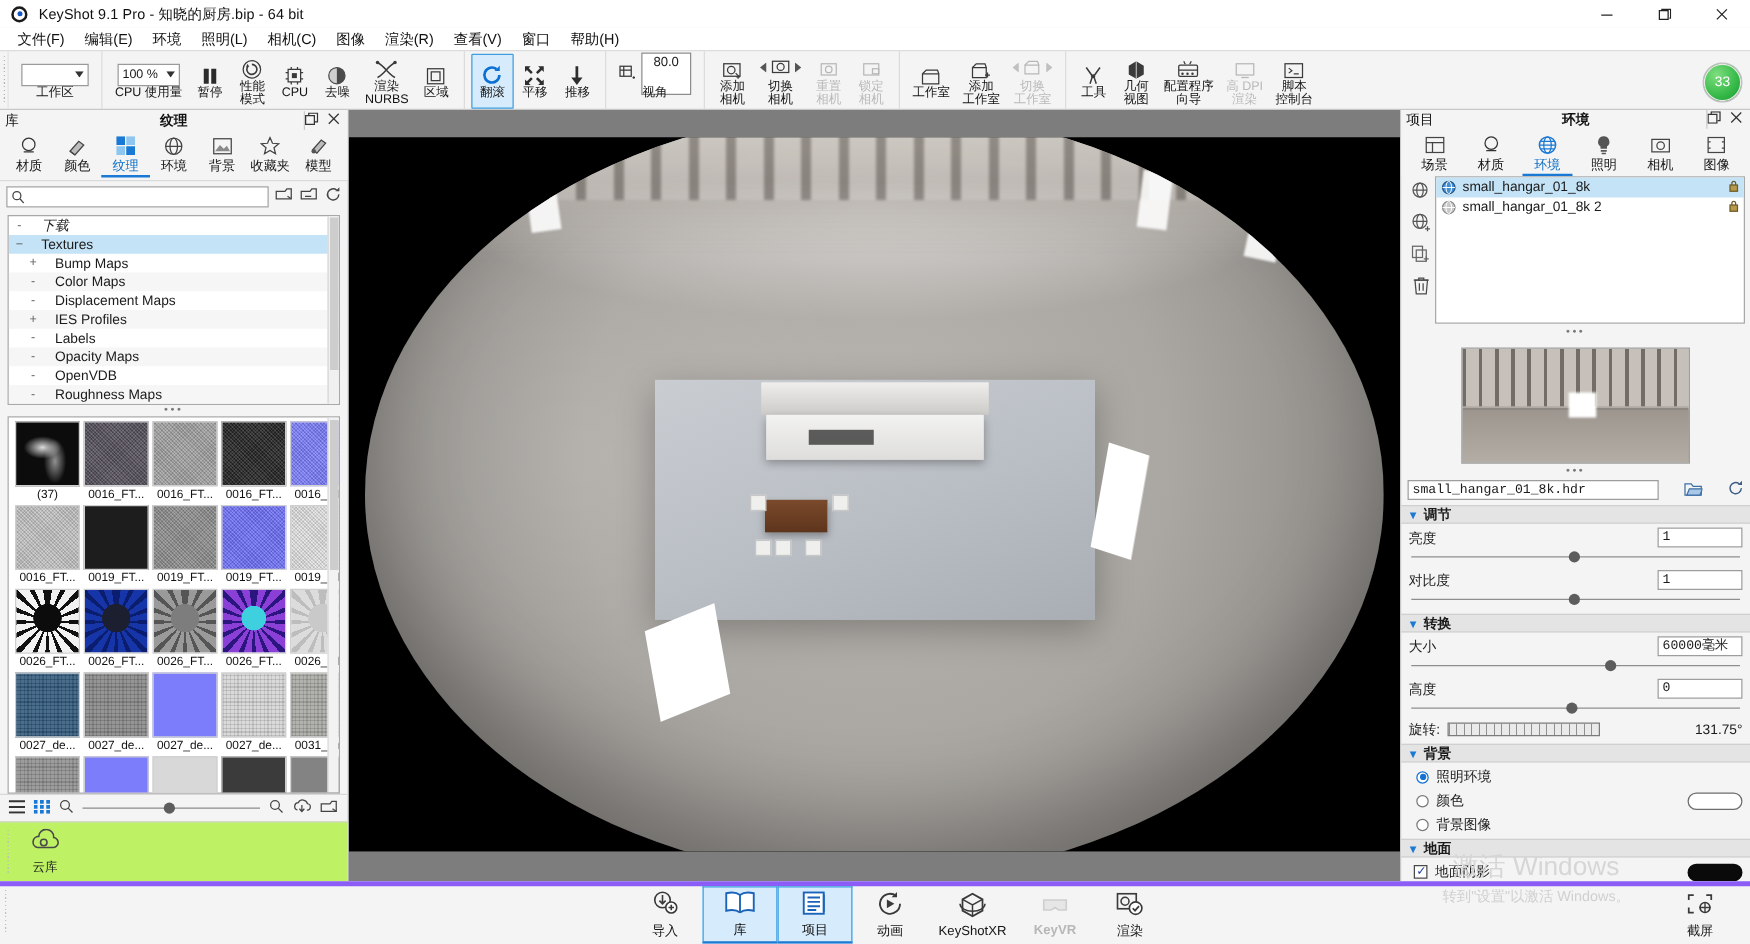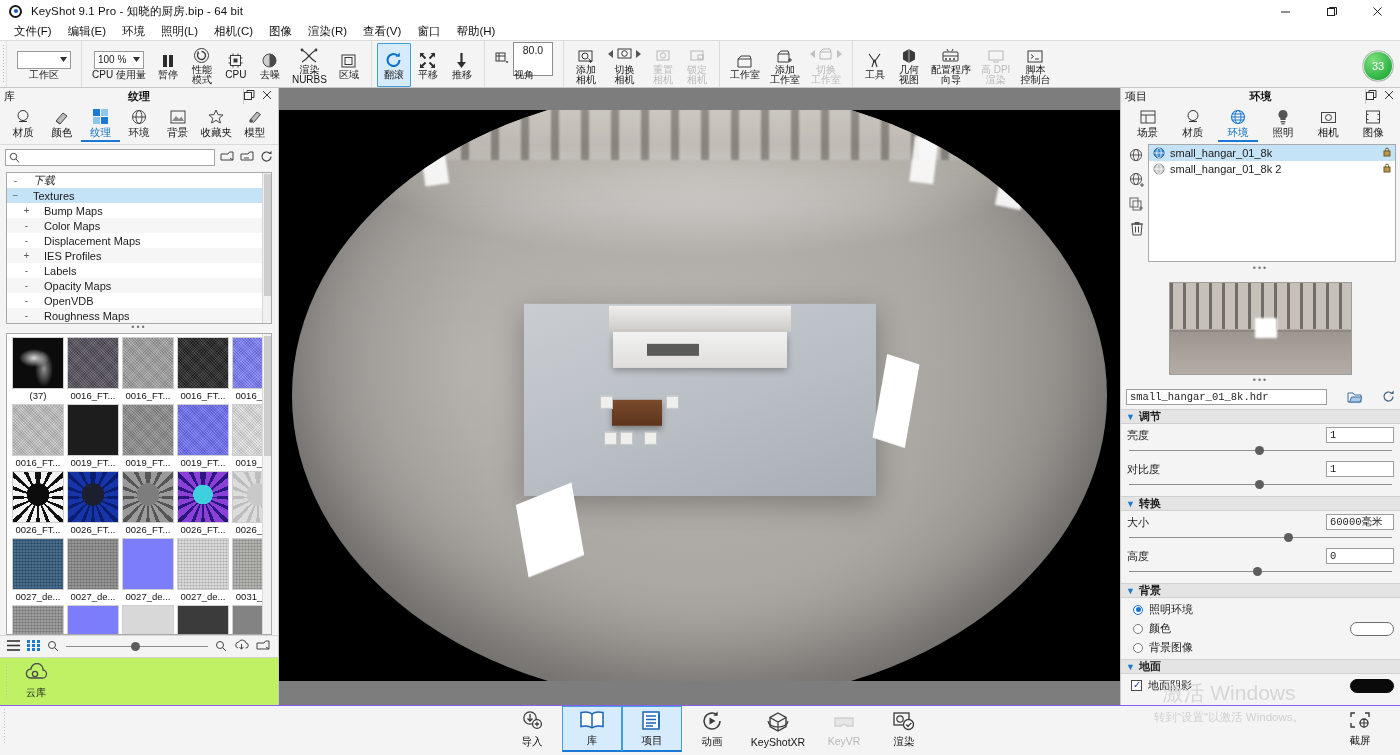--- a/index.html
+++ b/index.html
@@ -198,27 +198,27 @@
   .chk { width:11px; height:11px; border:1px solid #4a4a4a; background:#fff; position:relative; }
   .chk.on:after { content:"✓"; position:absolute; left:1px; top:-2px; font-size:10px; color:#1a3fa0; }
 
   
   .wm { position:absolute; right:96px; bottom:30px; text-align:center; color:#cfcfcf;
       pointer-events:none; z-index:5; }
   .wm .l1 { font-size:21px; color:#d6d6d6; }
   .wm .l2 { font-size:11.5px; color:#d0d0d0; margin-top:3px; }
 
   
-  .dock { height:50px; background:#f4f4f4; border-top:1px solid #8b5cf6; display:flex;
+  .dock { height:50px; background:#f4f4f4; border-top:4px solid #8b5cf6; display:flex;
       align-items:flex-start; justify-content:center; position:relative;padding-left:36px; }
   .dockitem { width:60px; height:46px; display:flex; flex-direction:column; align-items:center;
       justify-content:center; gap:1px; }
   .dockitem .dl { font-size:10.5px; color:#141414; }
   .dockitem.sel { background:#d6ebfb; border:1px solid #3d9ee0; border-bottom:2px solid #1a79d4; }
-  .dockitem.off .dl { color:#b7b7b7; }
+  .dockitem.off .dl { color:#b7b7b7;font-weight:bold; }
   .dockitem.off .di { opacity:.35; }
   .dockright { position:absolute; right:10px; display:flex; align-items:center; }
   .dockleft { position:absolute; left:0; display:flex; align-items:center; }
 
   svg { shape-rendering:geometricPrecision; }
 </style>
 </head>
 <body>
 
 <div class="app">
@@ -1101,20 +1101,25 @@
       <div class="ctlrow">
         <span class="lbl">高度</span>
         <span class="val">0</span>
       </div>
       <div class="sldrow">
           <div class="sld">
             <div class="trk"></div>
             <div class="knb" style="left:47%"></div>
           </div>
         </div>
+      <div class="rotrow">
+        <span class="lbl">旋转:</span>
+        <span class="rotstrip"></span>
+        <span class="val" style="margin-left:auto">131.75°</span>
+      </div>
 
       <div class="sechdr">
         <span class="cv">▼</span>
         <span>背景</span>
       </div>
       <div class="radiorow">
         <span class="radio on"></span>
         <span>照明环境</span>
       </div>
       <div class="radiorow">

